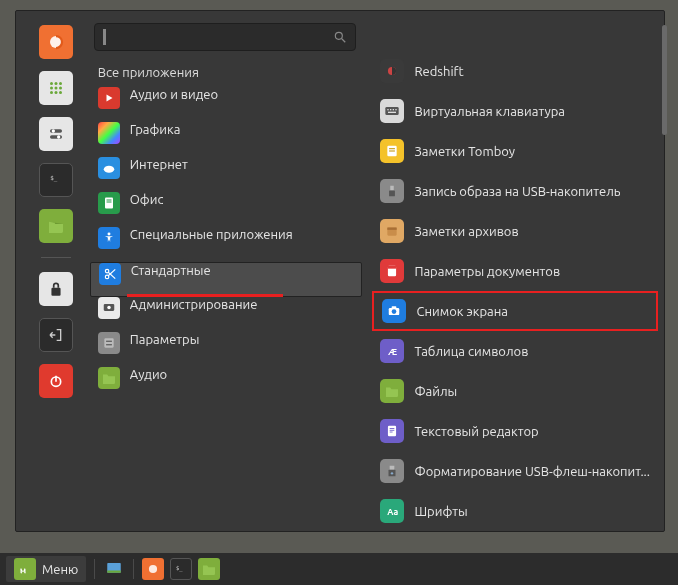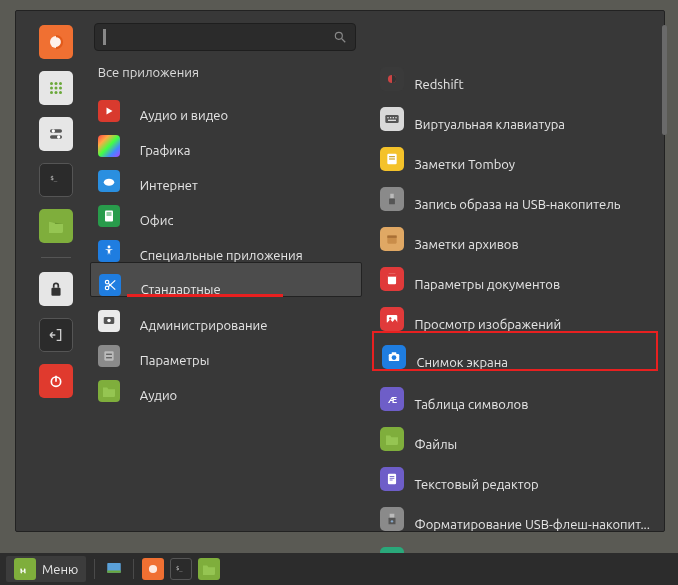--- a/index.html
+++ b/index.html
@@ -58,21 +58,21 @@
     color: #ddd; font-size: 13px;
   }
   .search .mag { color: #888; }
   .all-apps {
     padding: 6px 8px 4px 8px;
     font-size: 13px;
     color: #ddd;
   }
   .cat-list { display: flex; flex-direction: column; margin-top: 4px; }
   .cat-item {
-    display: flex; align-items: flex-end; gap: 20px;
+    display: flex; align-items: flex-start; gap: 10px;
     height: 35px;
     padding: 0 8px;
     cursor: pointer;
     position: relative;
   }
   .cat-item.selected {
     background: #4c4c4c;
     border: 1px solid #222;
     border-radius: 2px;
   }
@@ -87,21 +87,21 @@
     font-size: 12px; color: #fff;
   }
   .right {
     flex: 1;
     padding: 40px 6px 8px 4px;
     display: flex; flex-direction: column;
     position: relative;
   }
   .app-list { display: flex; flex-direction: column; }
   .app-item {
-    display: flex; align-items: flex-end; gap: 10px;
+    display: flex; align-items: center; gap: 10px;
     height: 40px;
     padding: 0 8px;
     cursor: pointer;
     position: relative;
   }
   .app-item.boxed {
     border: 2px solid #e82020;
   }
   .app-icon {
     width: 24px; height: 24px;
@@ -362,30 +362,20 @@
           <span class="app-label">Заметки архивов</span>
         </div>
         <div class="app-item">
           <span class="app-icon" style="background:#e03a3a">
             <svg width="14" height="14" viewBox="0 0 24 24">
               <rect x="5" y="3" width="14" height="18" rx="2" fill="#fff"></rect>
               <rect x="5" y="3" width="14" height="5" fill="#e03a3a"></rect>
             </svg>
           </span>
           <span class="app-label">Параметры документов</span>
-        </div>
-        <div class="app-item">
-          <span class="app-icon" style="background:#e03a3a">
-            <svg width="14" height="14" viewBox="0 0 24 24">
-              <rect x="3" y="5" width="18" height="14" rx="2" fill="#fff"></rect>
-              <circle cx="9" cy="11" r="2" fill="#e03a3a"></circle>
-              <path d="M3 19l6-6 4 4 4-5 4 5v2H3z" fill="#e03a3a"></path>
-            </svg>
-          </span>
-          <span class="app-label">Просмотр изображений</span>
         </div>
         <div class="app-item boxed">
           <span class="app-icon" style="background:#1f7de0">
             <svg width="14" height="14" viewBox="0 0 24 24">
               <rect x="3" y="7" width="18" height="12" rx="2" fill="#fff"></rect>
               <circle cx="12" cy="13" r="4" fill="#1f7de0"></circle>
               <rect x="8" y="4" width="8" height="4" rx="1" fill="#fff"></rect>
             </svg>
           </span>
           <span class="app-label">Снимок экрана</span>

